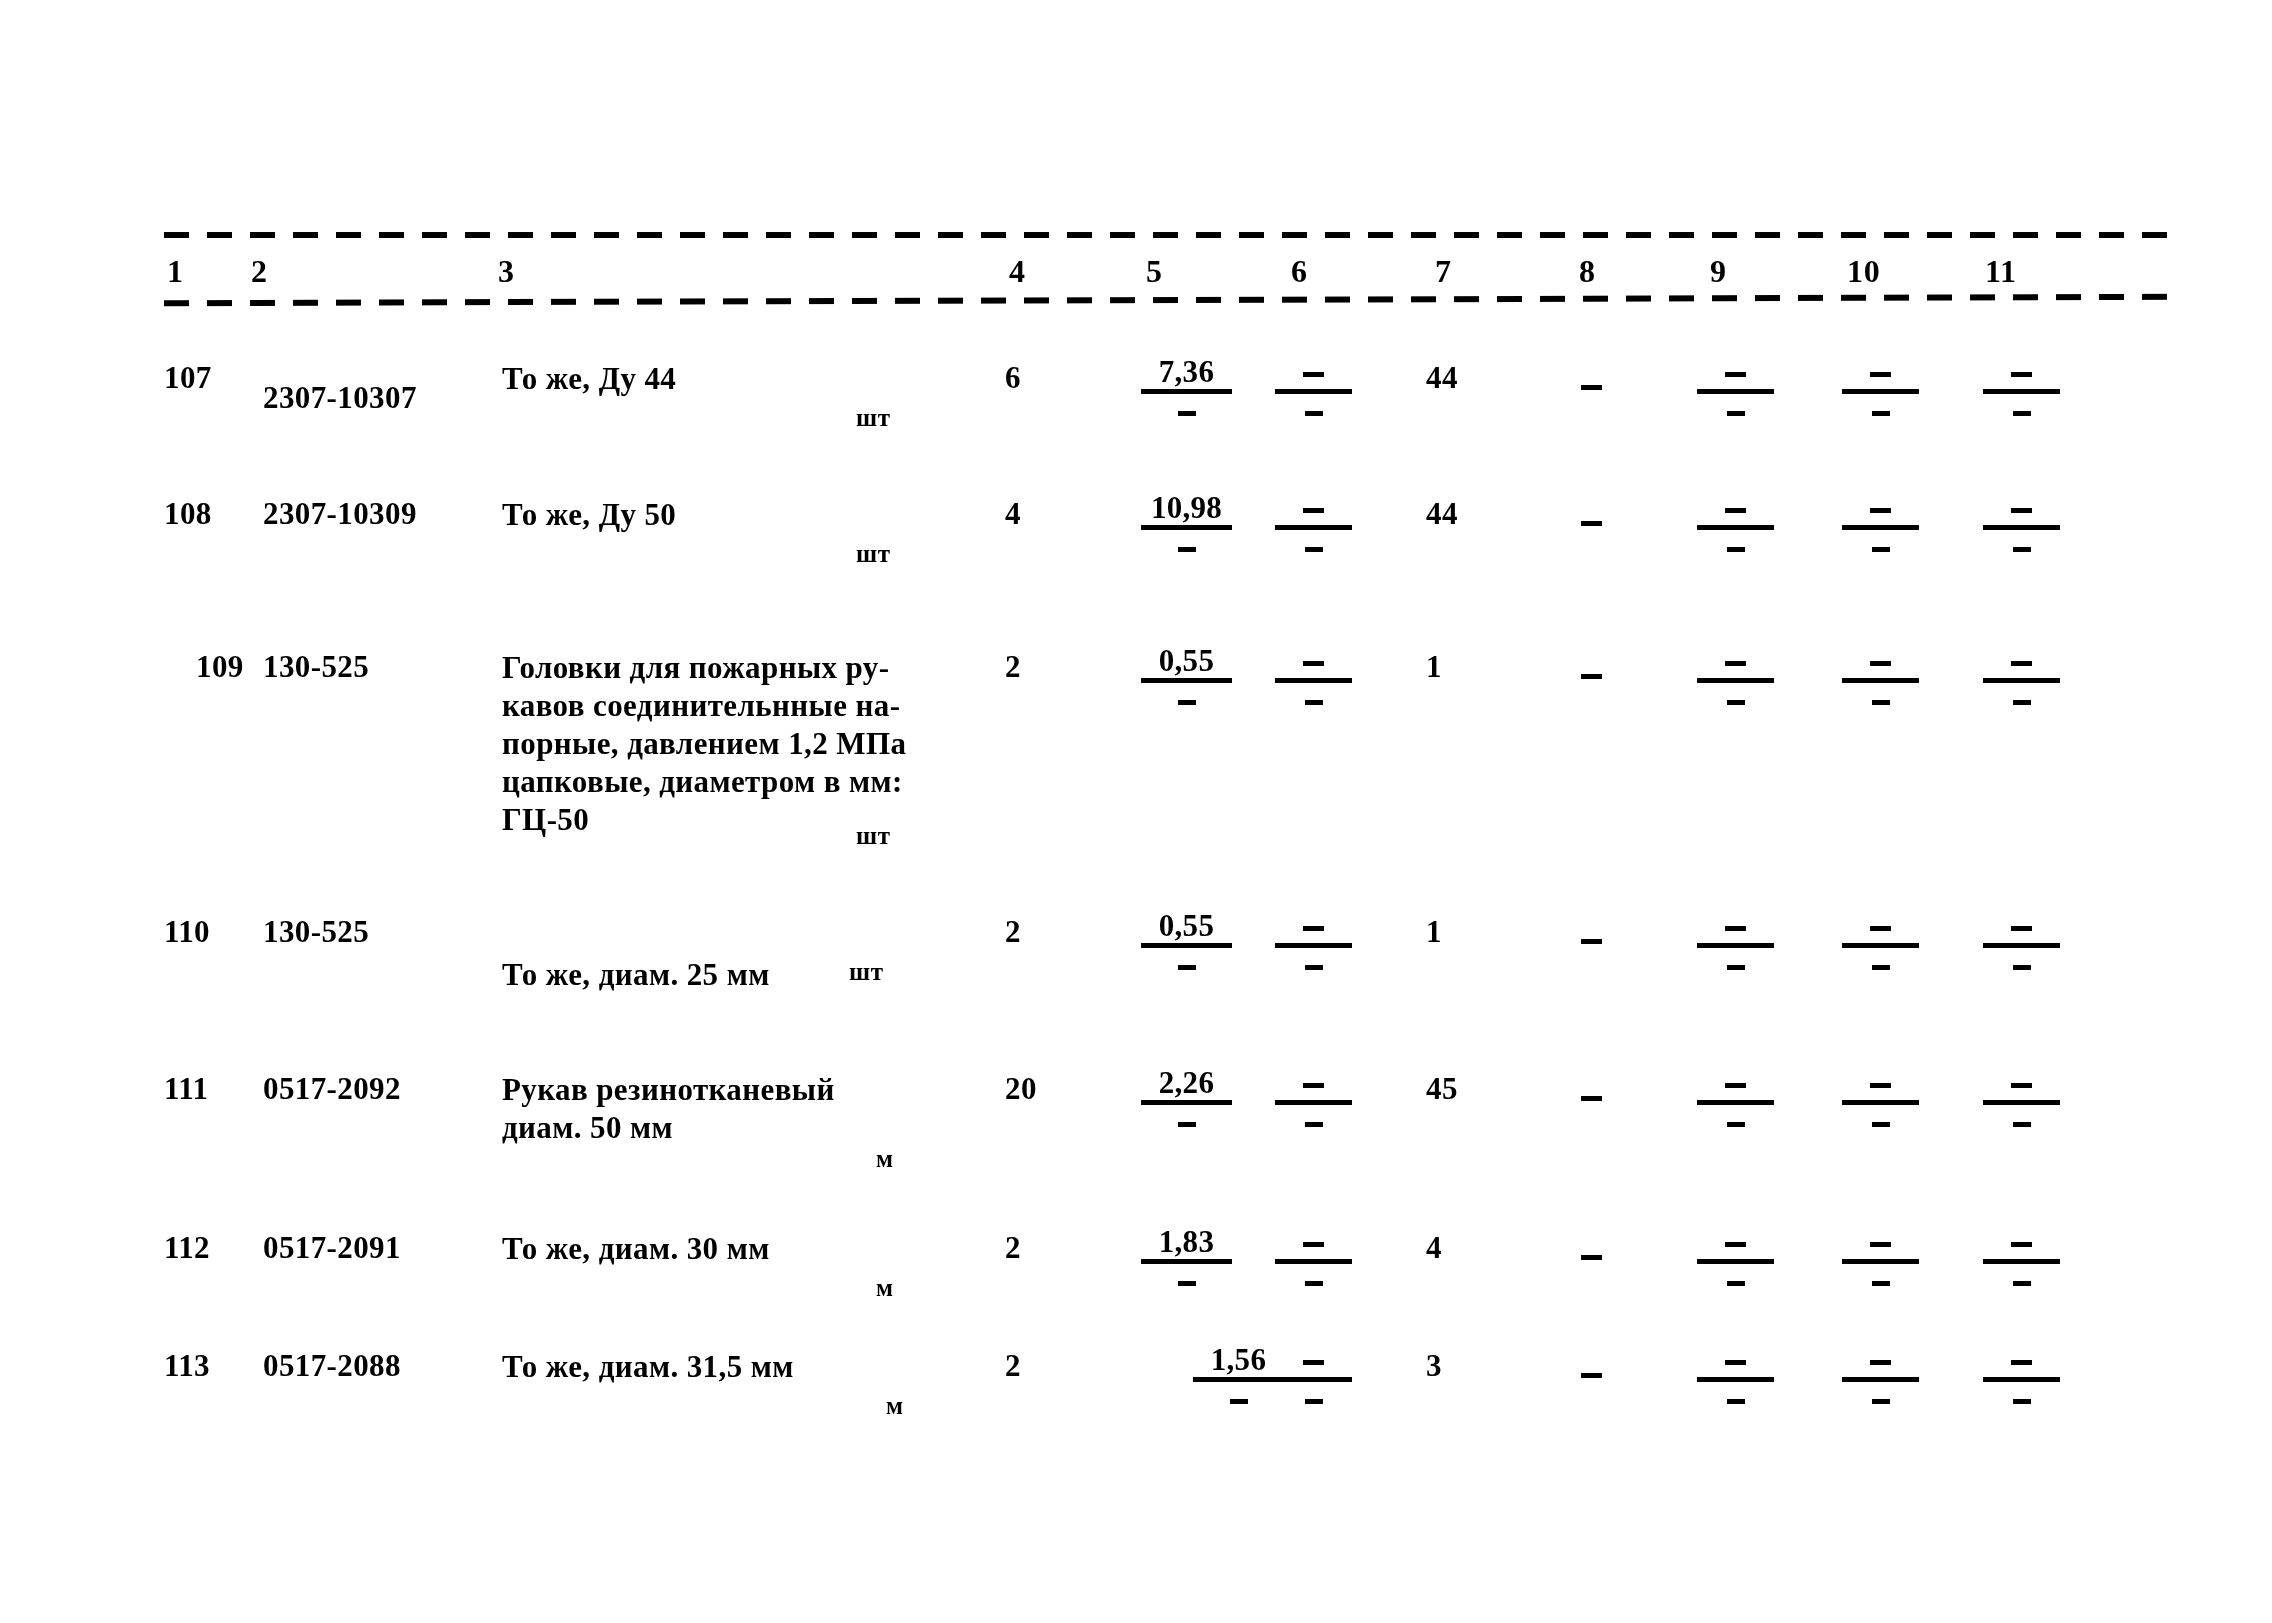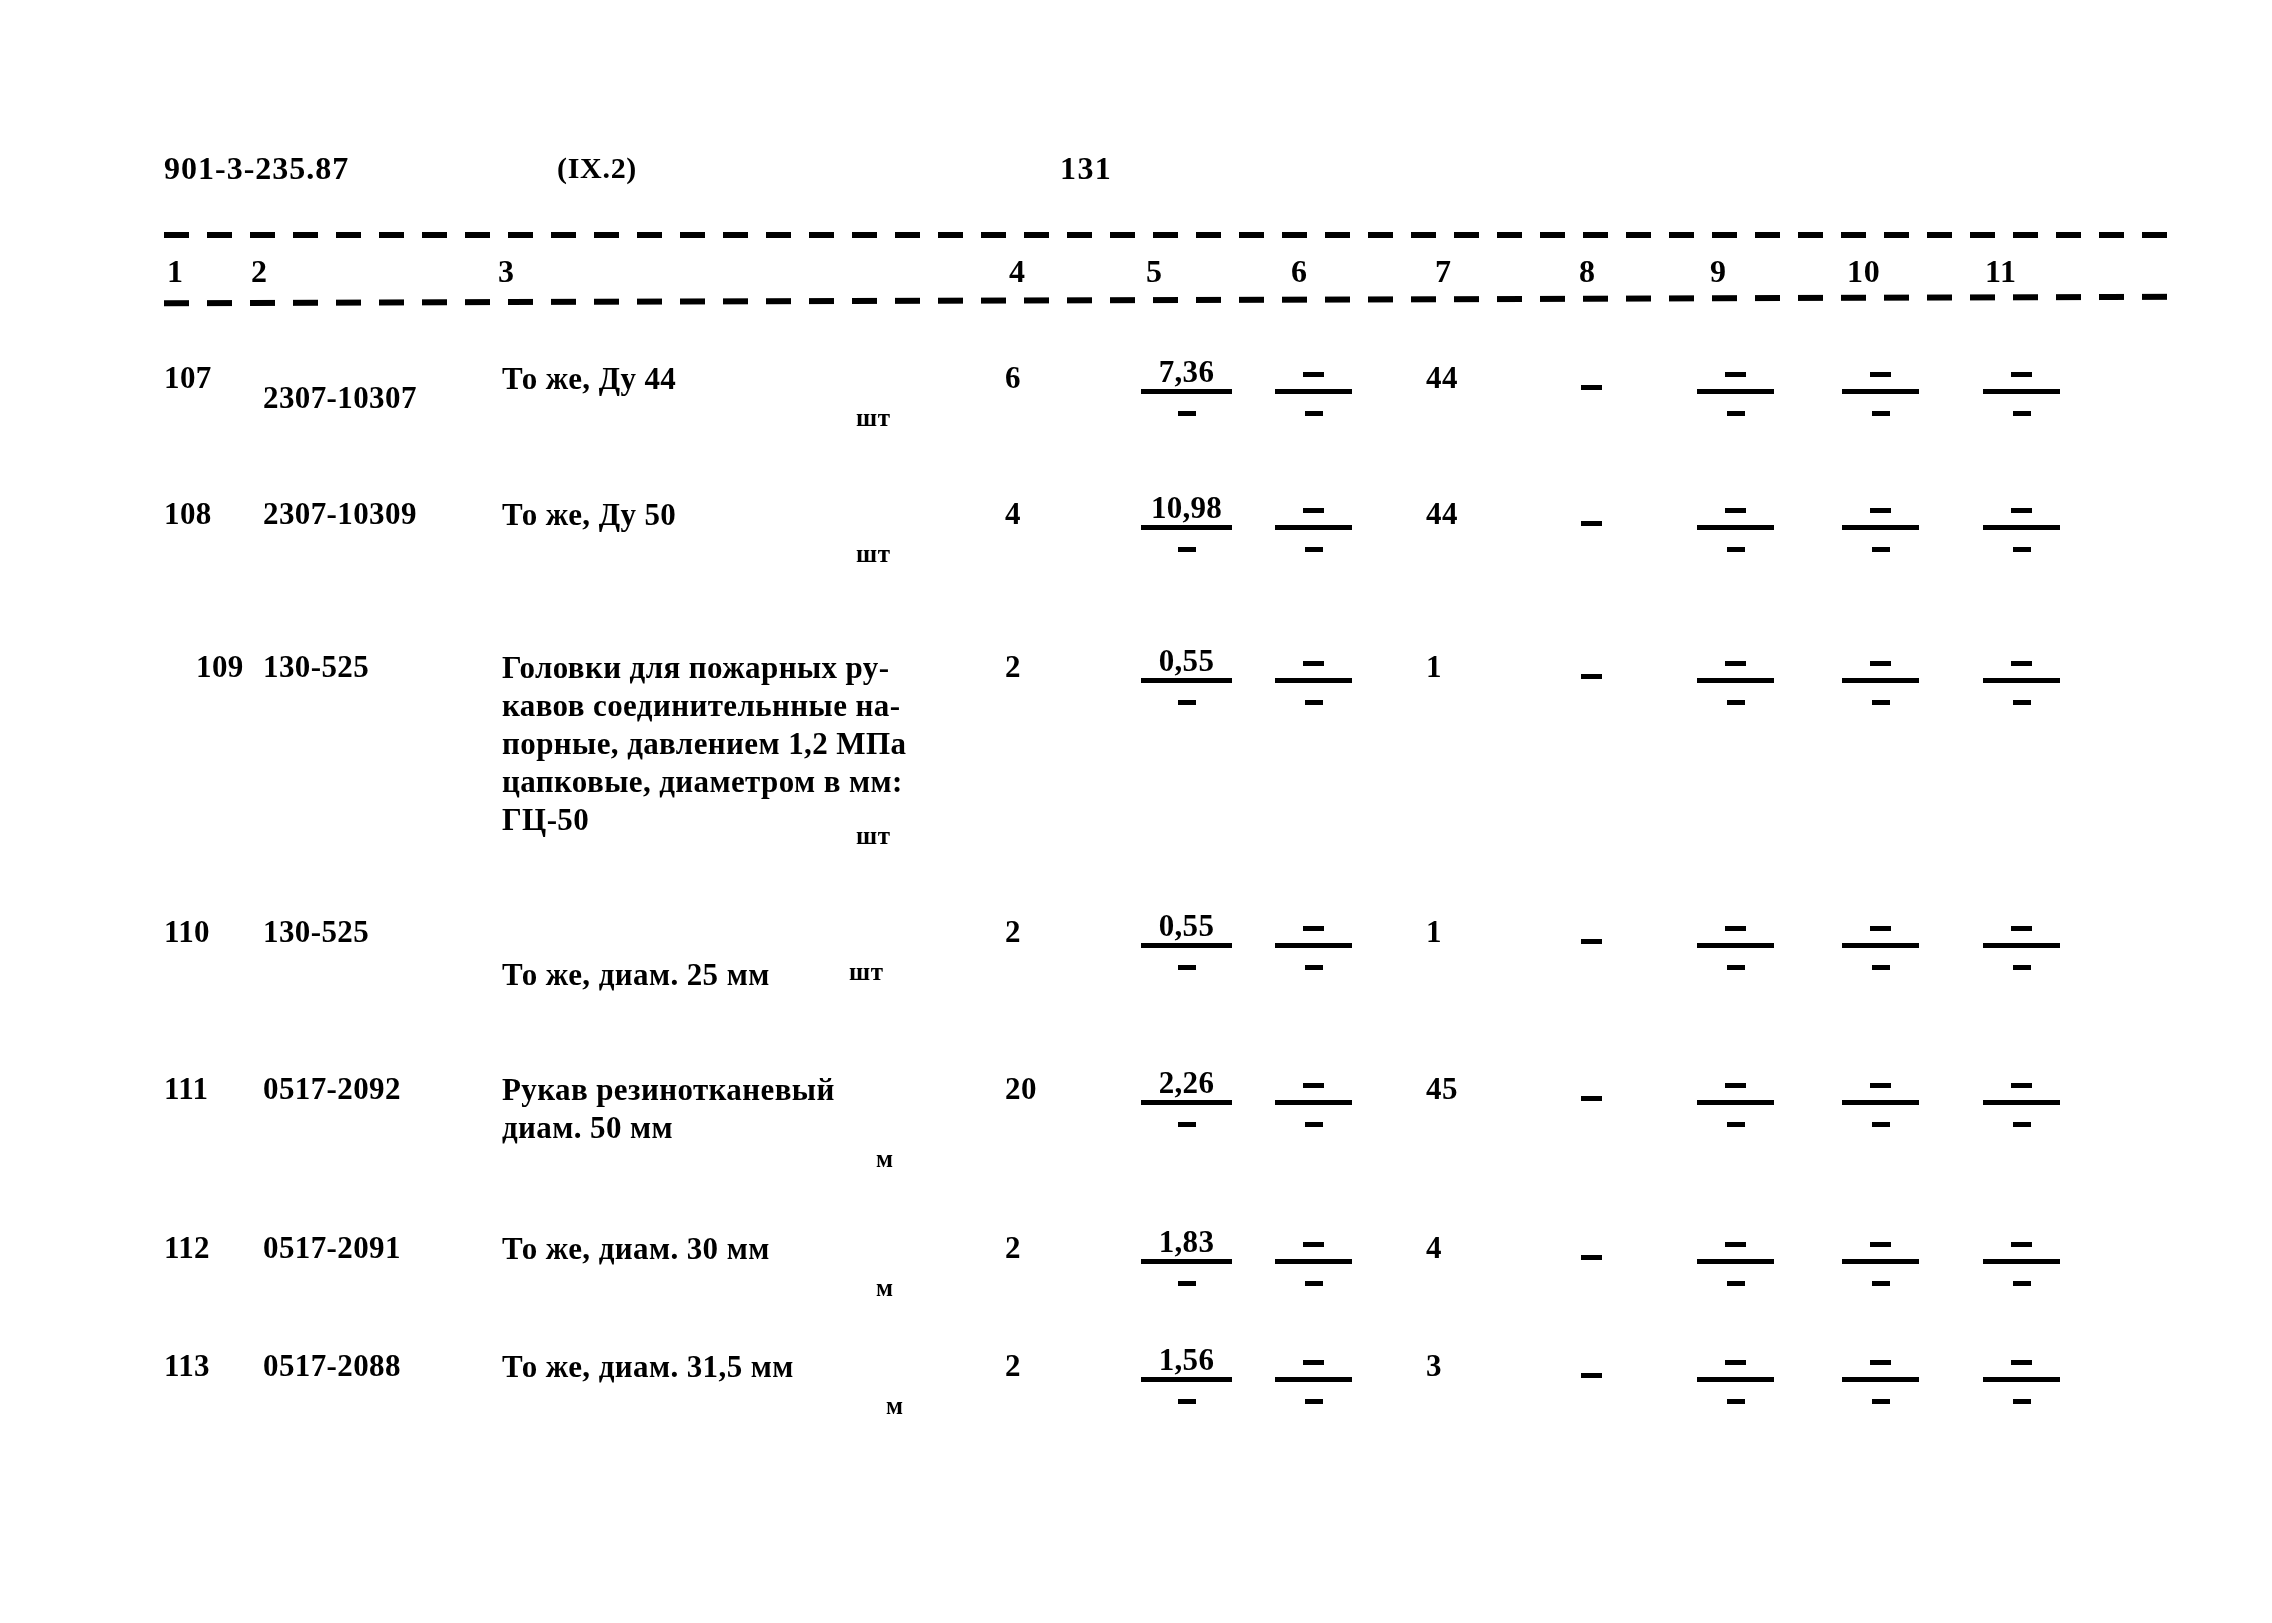--- a/index.html
+++ b/index.html
@@ -136,25 +136,20 @@
     background: #000;
     vertical-align: middle;
   }
   .dashglyph.short { width: 18px; }
 </style>
 </head>
 <body>
 
 <div class="page">
 
-  <div class="doc-header">
-    <span class="doc-code">901-3-235.87</span>
-    <span class="doc-section">(IX.2)</span>
-    <span class="doc-pageno">131</span>
-  </div>
 
   <div class="rule rule-top"></div>
   <div class="rule rule-bot"></div>
 
   <div id="colheads">
       <span class="colhead" style="left: 167px;">1</span>
       <span class="colhead" style="left: 251px;">2</span>
       <span class="colhead" style="left: 498px;">3</span>
       <span class="colhead" style="left: 1009px;">4</span>
       <span class="colhead" style="left: 1146px;">5</span>
@@ -375,21 +370,21 @@
           <span class="bar"></span>
           <span class="den"><span class="dashglyph short"></span></span>
         </div>
       </div>
       <div class="row" style="top: 0px;">
         <div class="cell c-num" style="left: 164px; top: 1348px;">113</div>
         <div class="cell c-code" style="left: 263px; top: 1348px;">0517-2088</div>
         <div class="cell c-desc" style="left: 502px; top: 1348px;">То же, диам. 31,5 мм</div>
         <div class="cell c-unit" style="left: 886px; top: 1388px;">м</div>
         <div class="cell c-qty" style="left: 1005px; top: 1348px;">2</div>
-        <div class="frac w-val" style="left: 1141px; top: 1344px;">
+        <div class="frac w-val" style="left: 1193px; top: 1344px;">
           <span class="num">1,56</span>
           <span class="bar"></span>
           <span class="den"><span class="dashglyph short"></span></span>
         </div>
         <div class="frac w-dash" style="left: 1275px; top: 1344px;">
           <span class="num"><span class="dashglyph"></span></span>
           <span class="bar"></span>
           <span class="den"><span class="dashglyph short"></span></span>
         </div>
         <div class="cell c-plain" style="left: 1426px; top: 1348px;">3</div>

